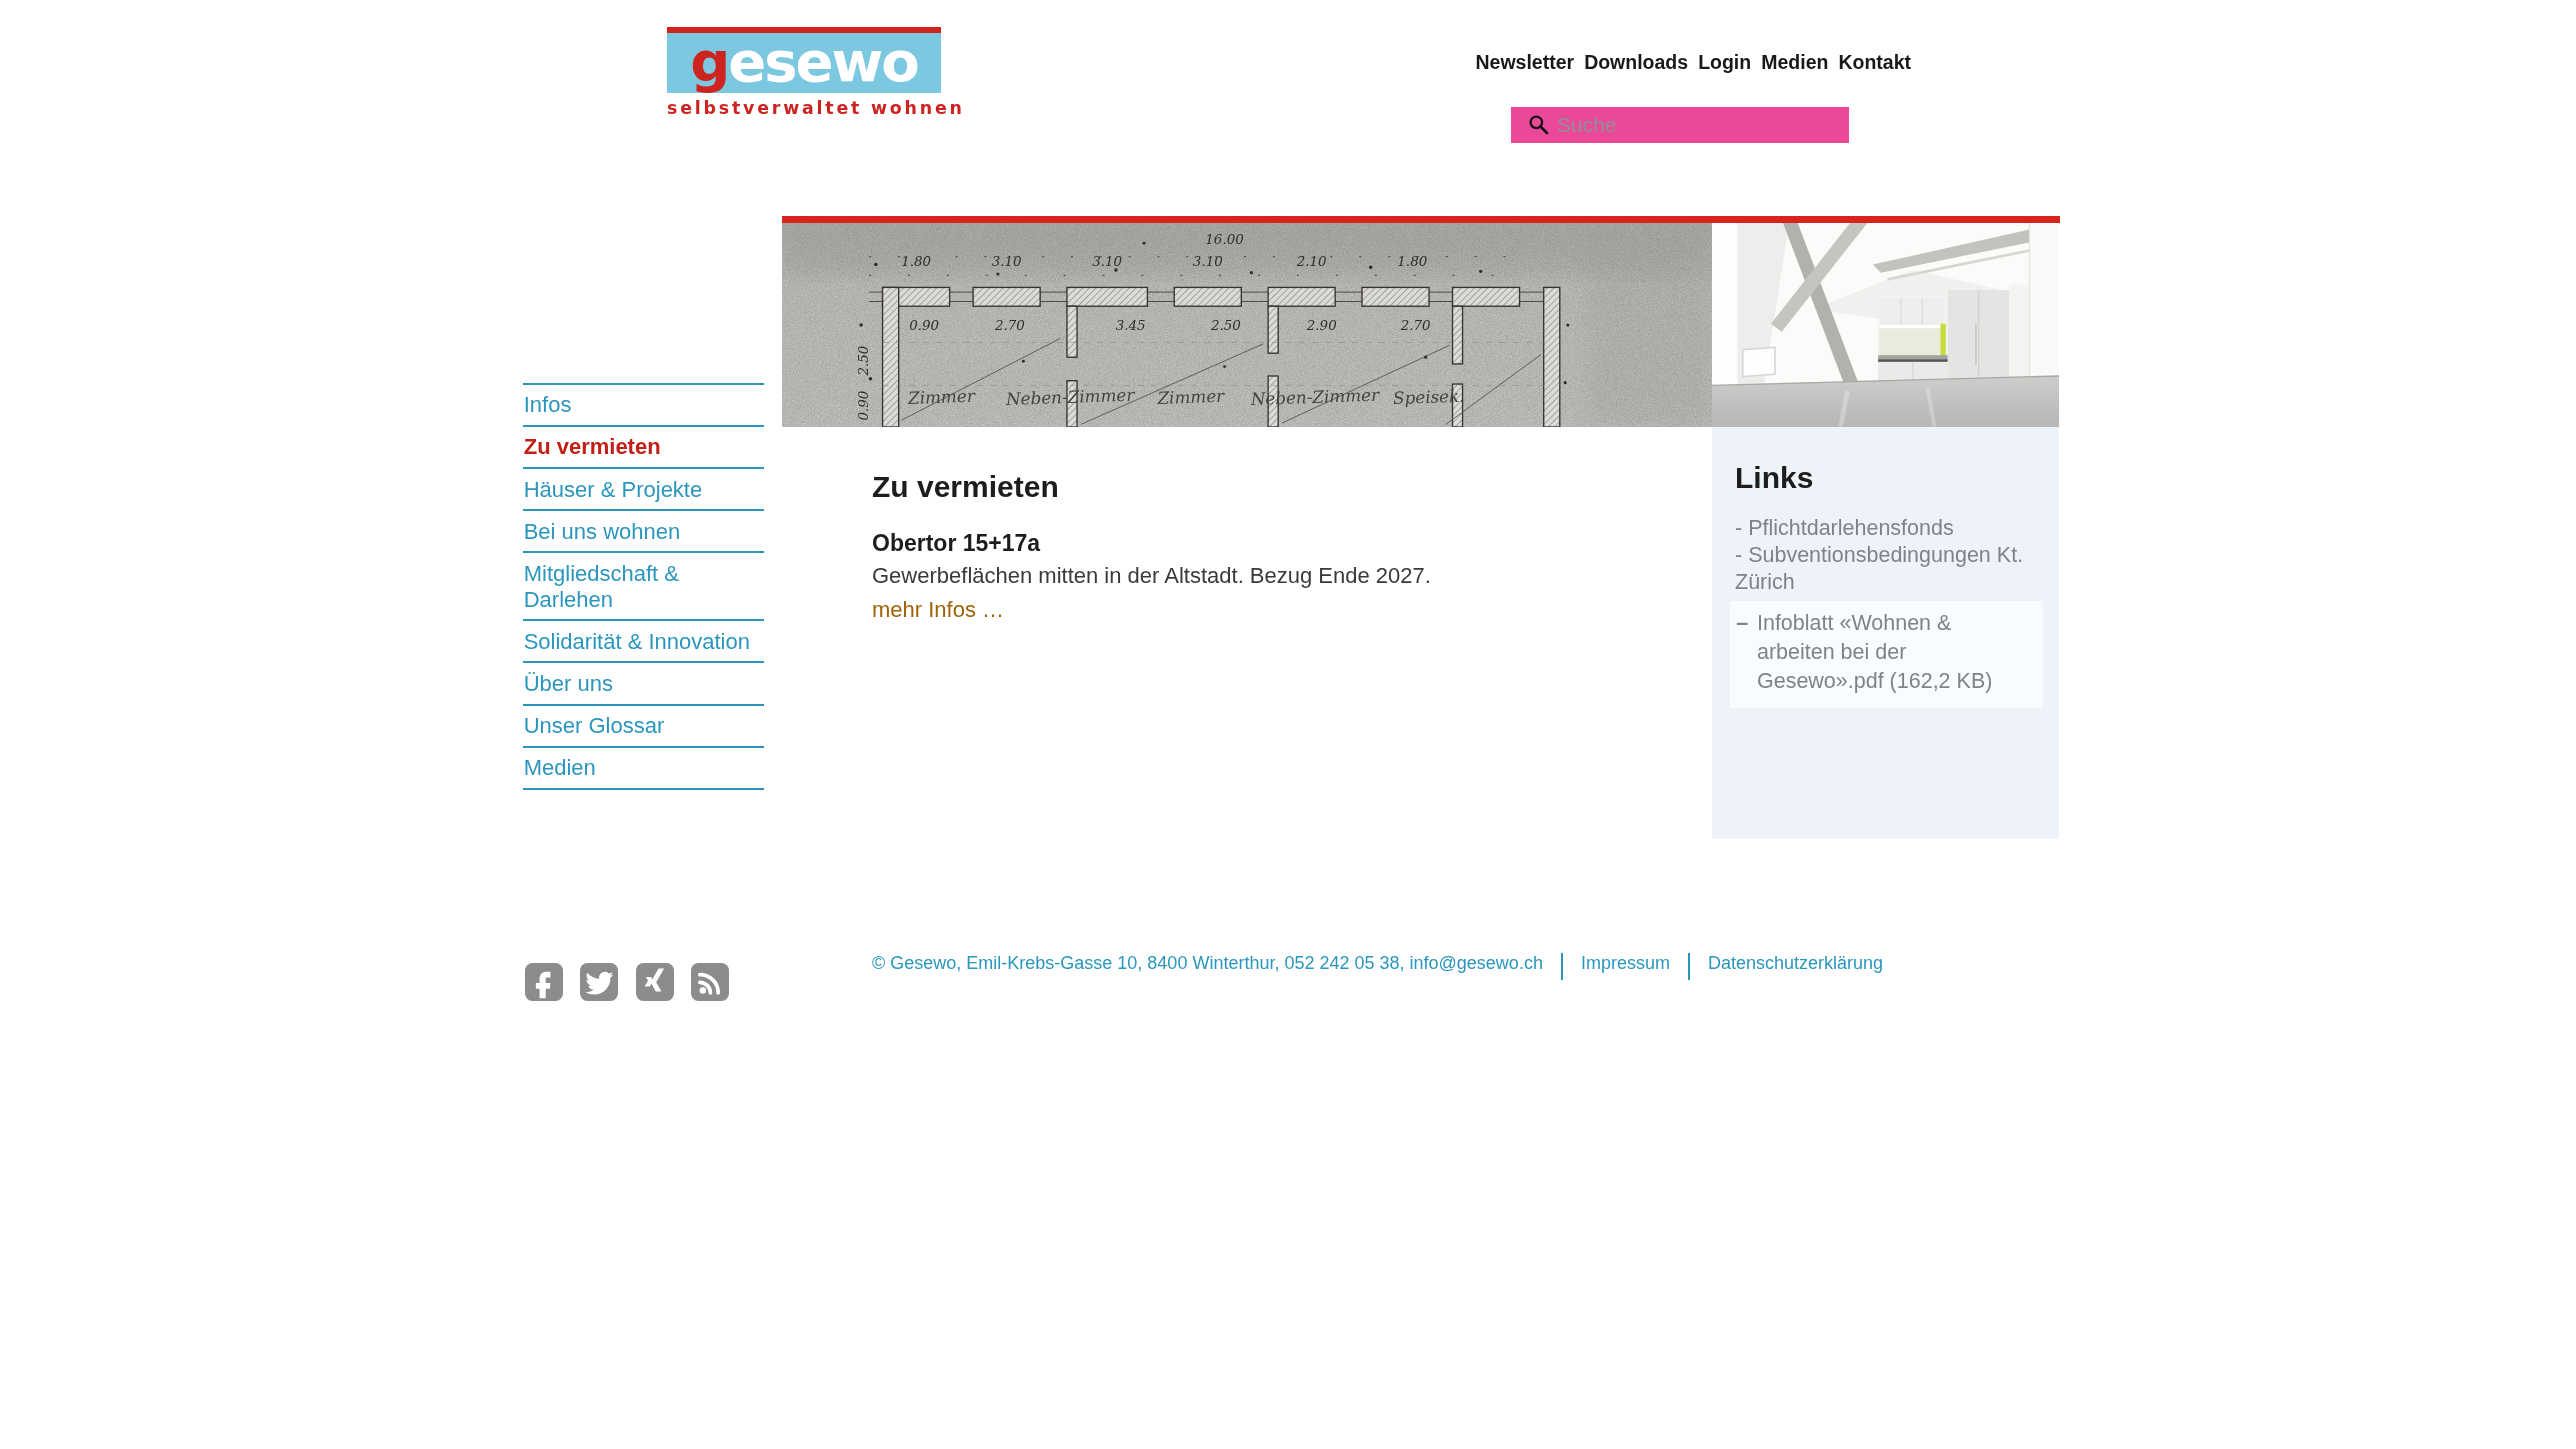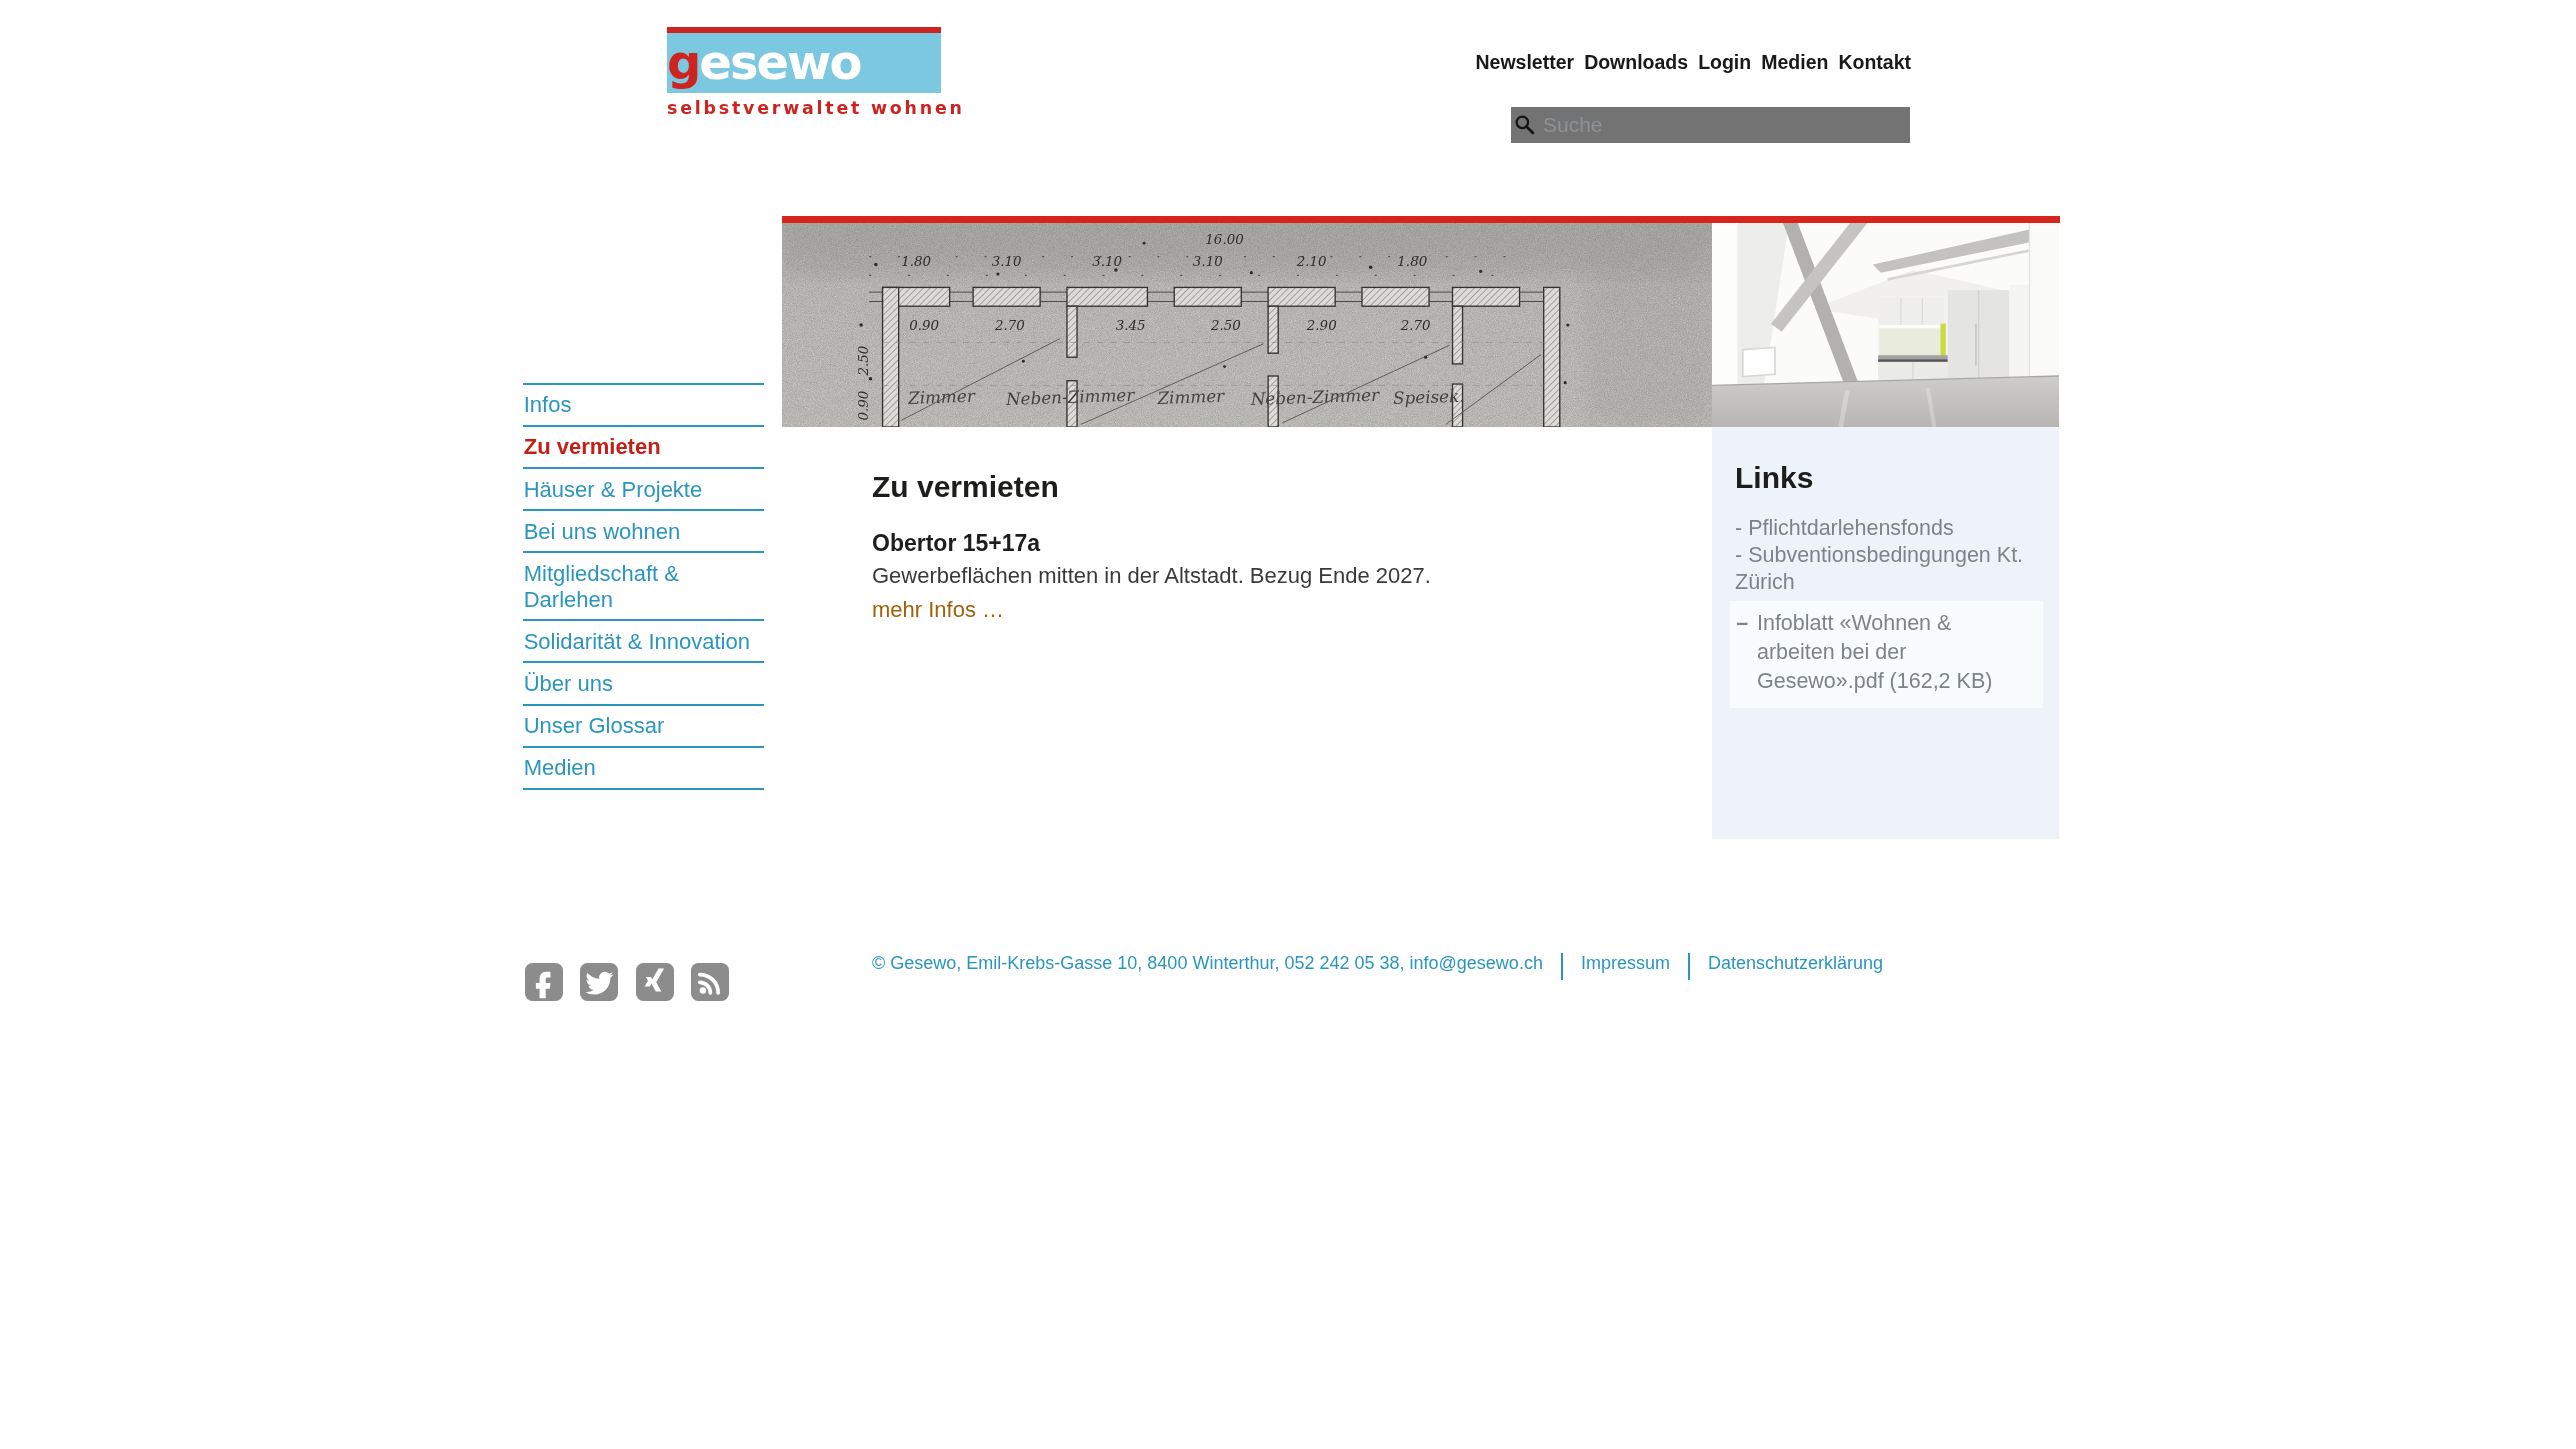--- a/index.html
+++ b/index.html
@@ -4,35 +4,35 @@
 <style>
   html,body{margin:0;padding:0;background:#ffffff;}
   *{box-sizing:border-box;}
   #viewport{position:relative;width:2576px;height:1449px;background:#ffffff;overflow:hidden;
             font-family:"Liberation Sans",sans-serif;}
   a{text-decoration:none;cursor:pointer;}
 
   
   .logo{position:absolute;left:667px;top:27px;width:274px;cursor:pointer;}
   .logo-bar{height:6px;background:#ce2420;}
-  .logo-box{height:60px;background:#7dc8e1;
+  .logo-box{height:60px;background:#7dc8e1;text-align:center;
             font-family:"DejaVu Sans",sans-serif;font-weight:700;
-            font-size:48px;line-height:58px;letter-spacing:-2px;}
+            font-size:56px;line-height:58px;letter-spacing:-2px;}
   .logo-g{color:#ce2420;}
   .logo-rest{color:#ffffff;}
   .logo-tagline{margin-top:4.7px;color:#ce2420;font-family:"DejaVu Sans",sans-serif;
                 font-weight:700;font-size:17.4px;letter-spacing:2.8px;white-space:nowrap;}
 
   
   .top-nav{position:absolute;right:665px;top:51px;display:flex;gap:10px;}
   .top-nav a{font-weight:700;font-size:19.5px;color:#191919;}
 
   
-  .search{position:absolute;left:1511px;top:107px;width:399px;height:36px;
-          background:#737373;display:flex;align-items:center;padding-left:2px;}
+  .search{position:absolute;left:1511px;top:107px;width:338px;height:36px;
+          background:#ec4899;display:flex;align-items:center;padding-left:16px;}
   .search-icon{display:flex;align-items:center;margin-right:4px;}
   .search input{flex:1;height:100%;background:transparent;border:0;outline:none;
                 font-family:"Liberation Sans",sans-serif;font-size:21px;color:#222;}
   .search input::placeholder{color:#8d9296;opacity:1;}
 
   
   .banner{position:absolute;left:782px;top:216px;width:1278px;}
   .banner-accent{height:7.4px;background:#d6251c;}
   .banner-media{display:flex;height:204px;}
   .blueprint{width:930px;height:204px;display:block;}

